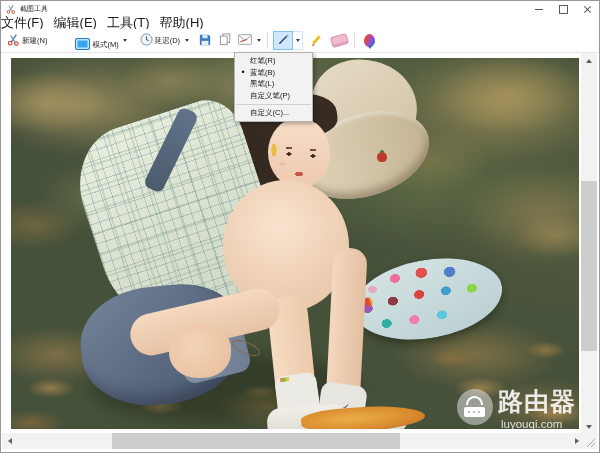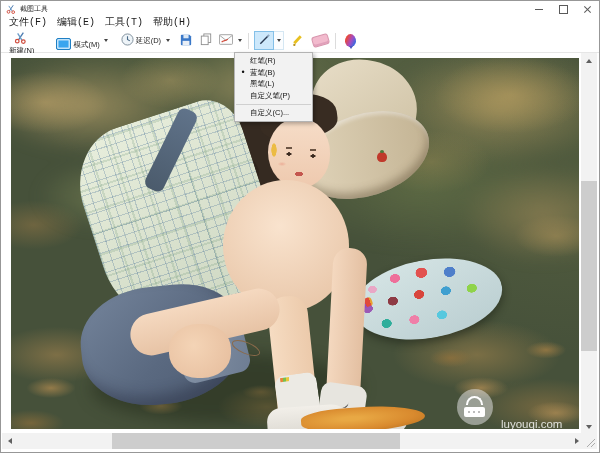--- a/index.html
+++ b/index.html
@@ -10,32 +10,32 @@
   .title-text{font-size:7px;color:#1a1a1a;margin-left:4px;}
   .win-controls{margin-left:auto;display:flex;height:16px;}
   .ctrl{width:24px;height:16px;display:flex;align-items:center;justify-content:center;}
   .ctrl .bar{width:8px;height:1px;background:#5a5a5a;}
   .ctrl .box{width:7px;height:7px;border:1px solid #5a5a5a;}
   .ctrl.close{position:relative;}
   .x1,.x2{position:absolute;left:8px;top:7.5px;width:9px;height:1px;background:#5a5a5a;}
   .x1{transform:rotate(45deg);} .x2{transform:rotate(-45deg);}
 
   
-  .menubar{position:absolute;left:0;top:16px;right:0;height:12px;background:#fff;display:flex;align-items:center;padding-left:8px;font-size:10px;color:#1a1a1a;font-family:Liberation Mono, monospace;}
+  .menubar{position:absolute;left:0;top:16px;right:0;height:12px;background:#fff;display:flex;align-items:center;padding-left:0;font-size:13px;color:#1a1a1a;}
   .menu-item{margin-right:10px;line-height:12px;}
 
   
   .toolbar{position:absolute;left:0;top:28px;right:0;height:23px;background:#fff;border-bottom:1px solid #e6e6e6;display:flex;align-items:center;padding-left:4px;font-size:7.5px;color:#1a1a1a;}
   .toolbar>*{flex:0 0 auto;}
   .tbtn{display:flex;align-items:center;height:19px;padding:0 2px;}
   .tb-lbl{margin-left:2px;white-space:nowrap;}
   .tb-caret{display:flex;align-items:center;justify-content:center;width:9px;height:19px;}
   .caret-tri{width:0;height:0;border-left:2.5px solid transparent;border-right:2.5px solid transparent;border-top:3.5px solid #444;}
   .tb-sep{width:1px;height:16px;background:#dcdcdc;margin:0 4px;}
-  .m-new{margin-right:16px;flex-direction:column;} .m-mode{margin-left:2px;align-items:flex-end;} .m-delay{margin-left:8px;}
+  .m-new{margin-right:22px;} .m-mode{margin-left:2px;align-items:flex-end;} .m-delay{margin-left:8px;}
   .m-save{margin-left:6px;} .m-copy{margin-left:4px;} .m-email{margin-left:3px;}
   .icon-mode{width:13px;height:10px;background:#3aa5ef;border:1px solid #1f7fc4;border-radius:2px;box-shadow:inset 0 0 0 1.5px rgba(255,255,255,.7);}
   .pen-group{display:flex;align-items:center;margin-left:1px;}
   .tb-pen{display:flex;align-items:center;justify-content:center;width:20px;height:19px;background:#cde8fb;border:1px solid #84c0e8;box-sizing:border-box;}
   .tb-pencaret{display:flex;align-items:center;justify-content:center;width:10px;height:19px;background:#fbfdff;border:1px solid #d5e7f3;border-left:none;box-sizing:border-box;}
   .icon-eraser{width:15px;height:9px;background:#f2bacd;border:1px solid #d795ad;border-radius:3px;box-shadow:inset 0 -2px 0 #e0a0ba;transform:rotate(-16deg);}
   .icon-balloon{position:relative;width:11px;height:13px;background:linear-gradient(115deg,#e8483a 20%,#a44cc4 55%,#3a6ae0 85%);border-radius:50% 50% 50% 50% / 56% 56% 44% 44%;}
   .icon-balloon::after{content:"";position:absolute;left:4px;bottom:-2px;border-left:2px solid transparent;border-right:2px solid transparent;border-top:3px solid #4a55c0;}
   .m-high{margin-left:5px;} .m-eras{margin-left:4px;} .m-ball{margin-left:3px;}
 
@@ -370,16 +370,17 @@
       <span class="pm-mark"></span>
       <span>自定义(C)...</span>
     </div>
   </div>
 
   <div class="watermark">
     <div class="wm-icon">
       <span class="wm-arc"></span>
       <span class="wm-body"></span>
     </div>
+    <div class="wm-title">路由器</div>
     <div class="wm-domain">luyouqi.com</div>
   </div>
 
 </div>
 
 </body></html>

